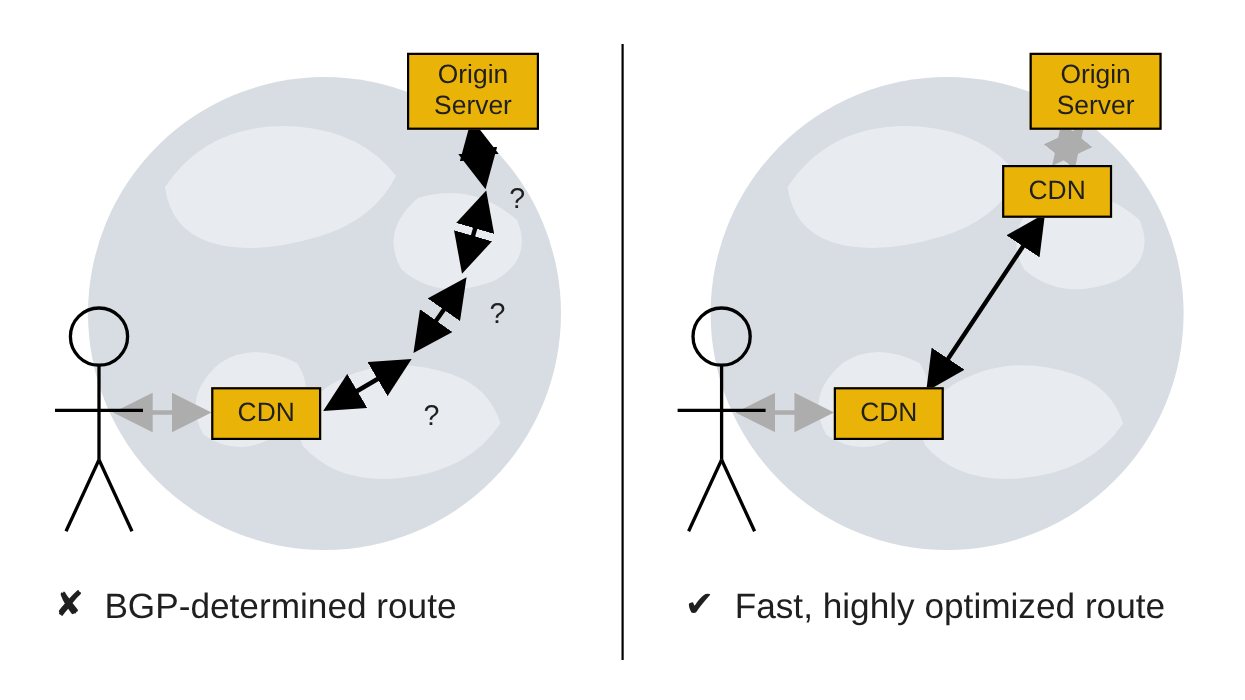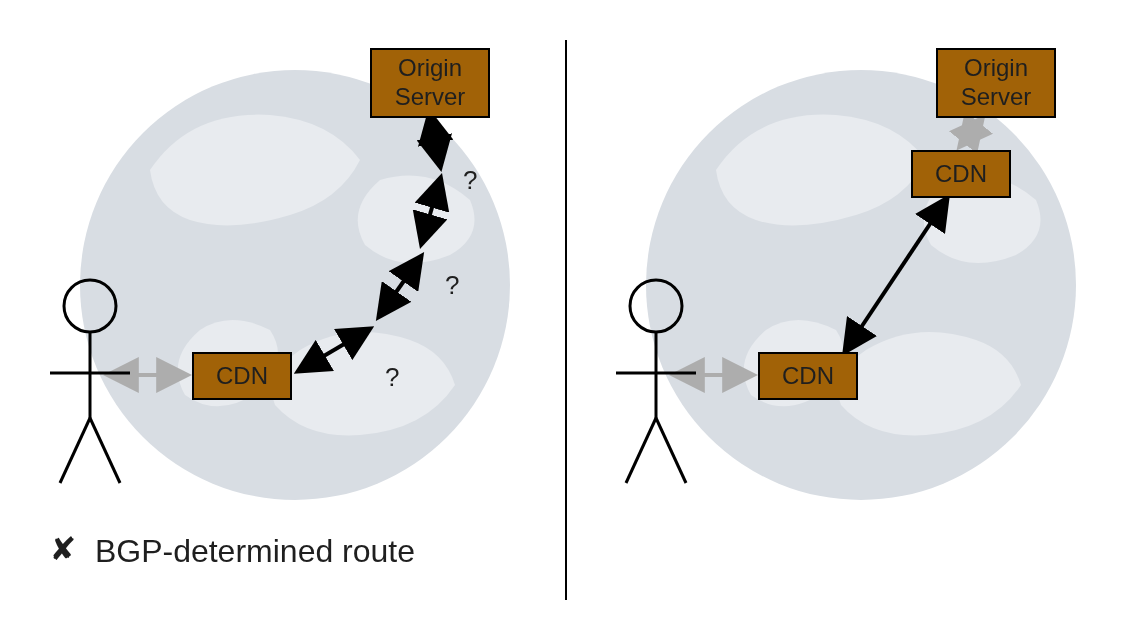--- a/index.html
+++ b/index.html
@@ -42,21 +42,21 @@
   }
   .caption .mark {
     display: inline-block;
     width: 30px;
     text-align: center;
     margin-right: 8px;
   }
   .caption .txt { vertical-align: middle; }
   .box {
     position: absolute;
-    background: #a16207;
+    background: #eab308;
     border: 2px solid #000000;
     text-align: center;
     display: flex;
     align-items: center;
     justify-content: center;
     font-size: 24px;
     line-height: 1.2;
     color: #1f1f1f;
     box-sizing: border-box;
     z-index: 10;
@@ -200,15 +200,19 @@
       <span>CDN</span>
     </div>
     <div class="box" style="left:345px; top:150px; width:100px; height:48px;">
       <span>CDN</span>
     </div>
     <div class="box" style="left:370px; top:48px; width:120px; height:70px; white-space:pre-line;">
       <span>Origin
 Server</span>
     </div>
 
+    <div class="caption" style="top:530px; left:55px;">
+      <span class="mark">✔</span>
+      <span class="txt">Fast, highly optimized route</span>
+    </div>
   </div>
 
 </div>
 
 </body></html>

